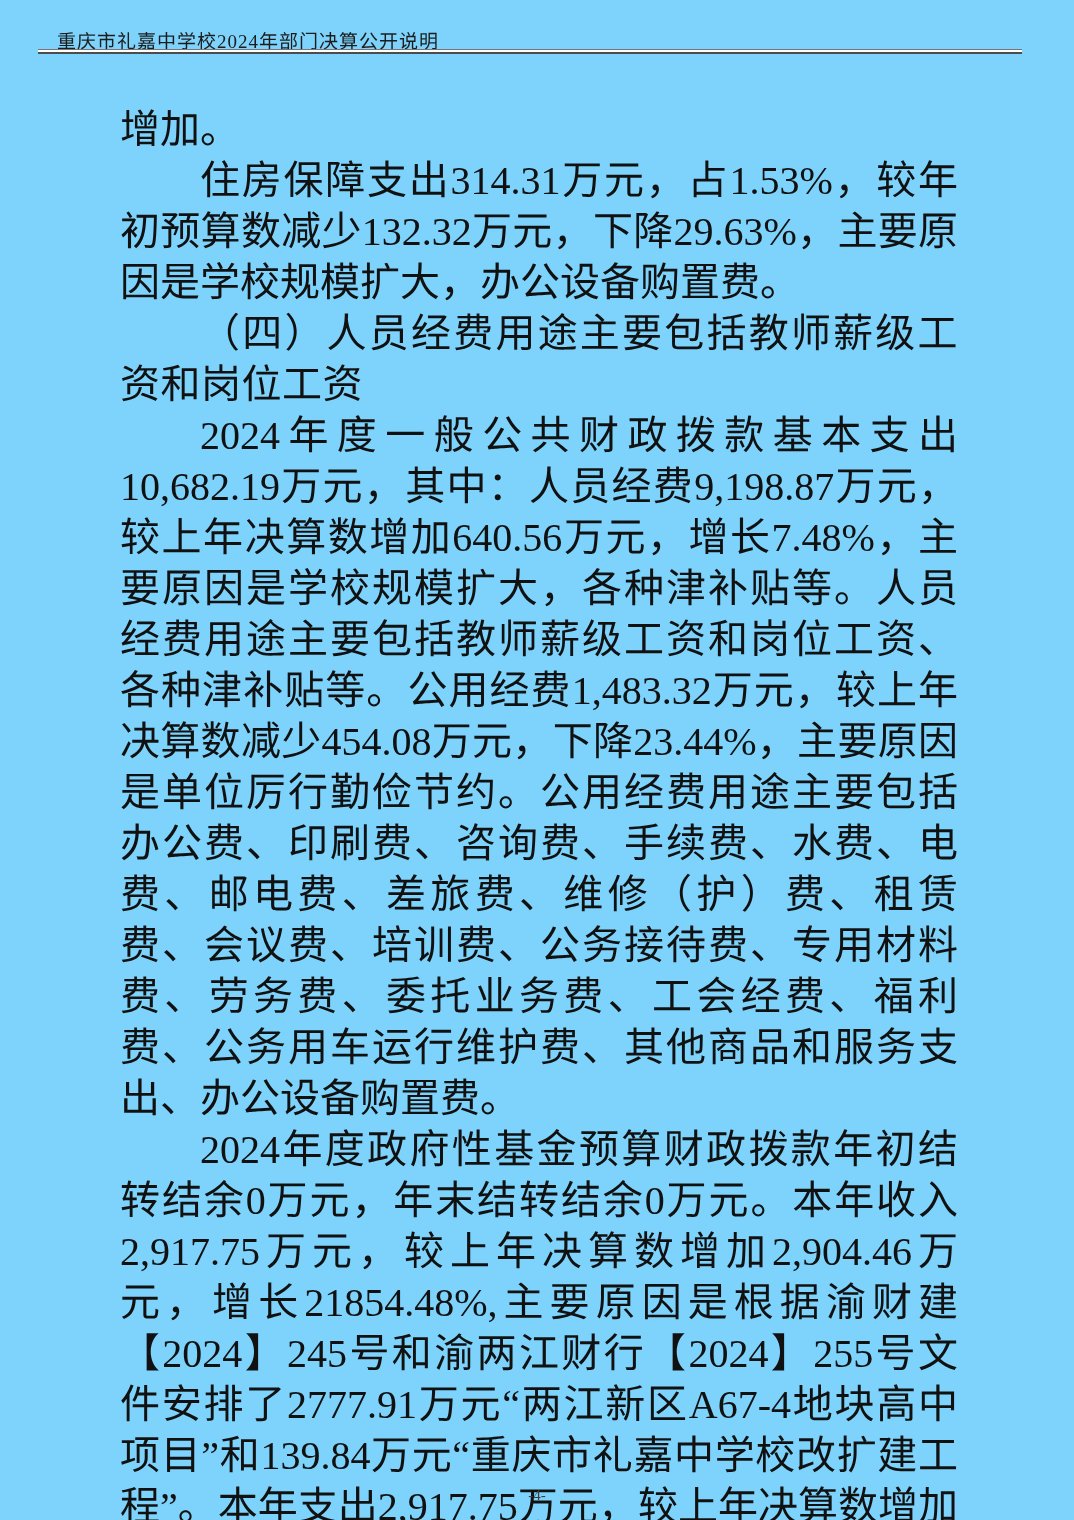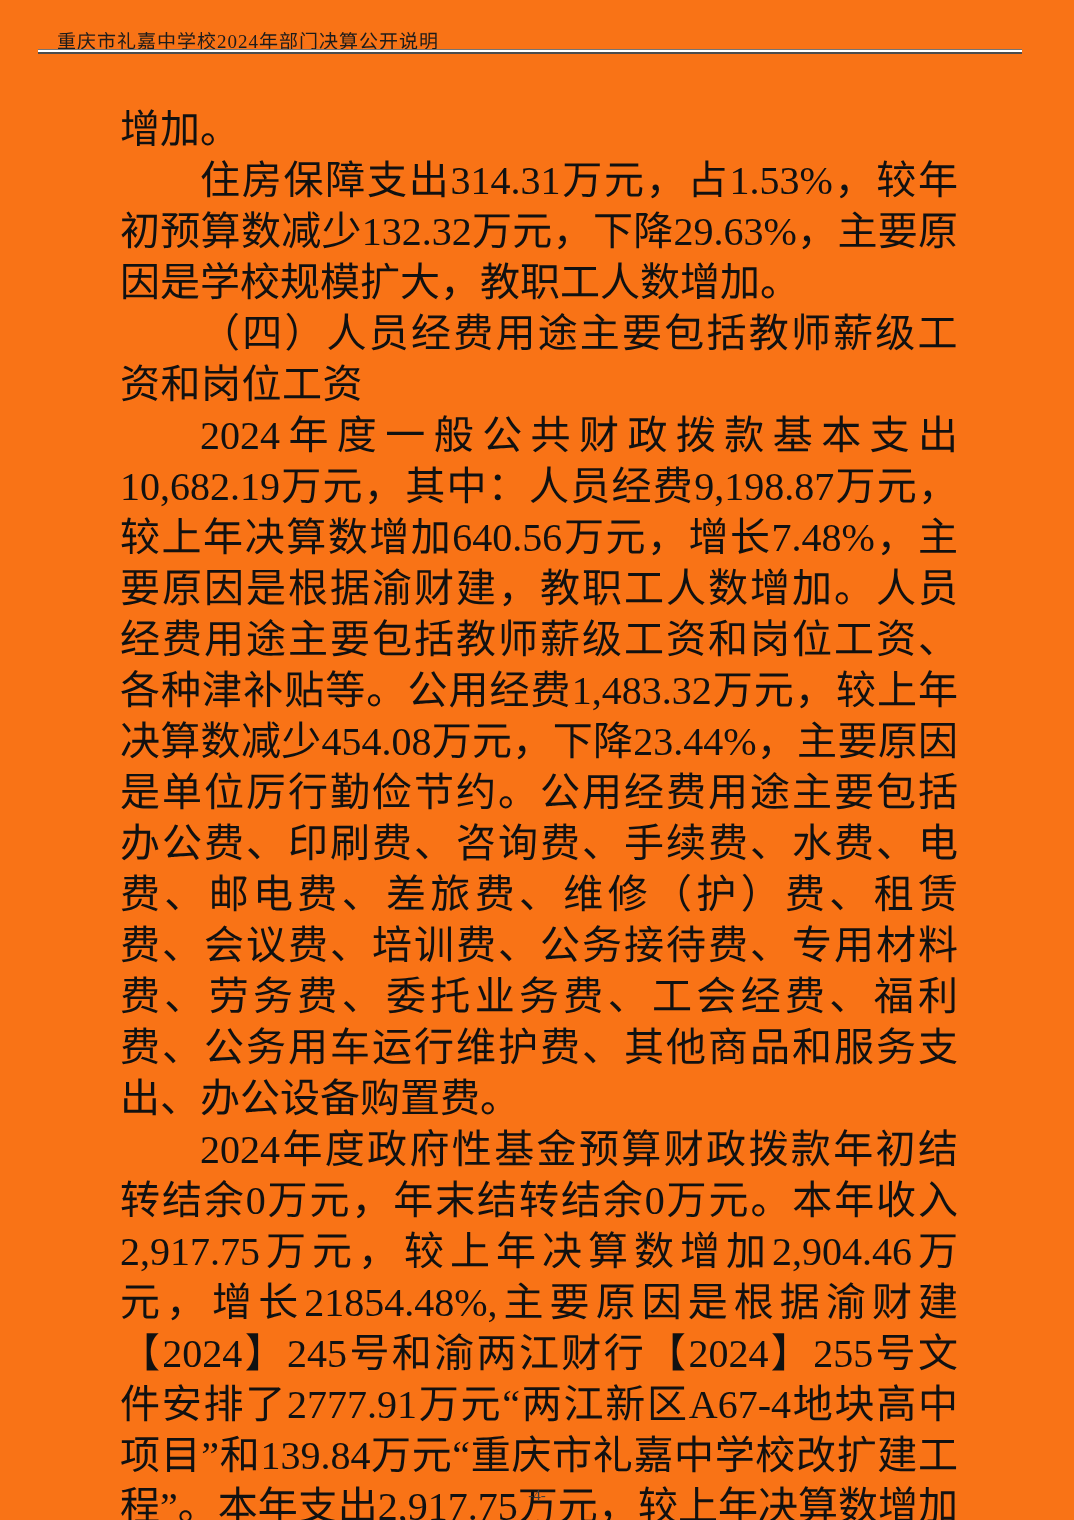--- a/index.html
+++ b/index.html
@@ -4,21 +4,21 @@
 <style>
   html, body {
     margin: 0;
     padding: 0;
     background: #ffffff;
   }
   .page {
     position: relative;
     width: 1074px;
     height: 1520px;
-    background: #f97316;
+    background: #7dd3fc;
     overflow: hidden;
     font-family: "Liberation Serif", "DejaVu Serif", serif;
   }
   .header-title {
     position: absolute;
     left: 57px;
     top: 26px;
     font-size: 19px;
     letter-spacing: 1px;
     color: #1c1c1c;
@@ -70,23 +70,23 @@
 
 <div class="page">
 
   <header>
     <div class="header-title">重庆市礼嘉中学校2024年部门决算公开说明</div>
     <div class="header-rule"></div>
   </header>
 
   <main class="body-text">
       <p class="para continuation">增加。</p>
-      <p class="para paragraph">住房保障支出314.31万元，占1.53%，较年初预算数减少132.32万元，下降29.63%，主要原因是学校规模扩大，教职工人数增加。</p>
+      <p class="para paragraph">住房保障支出314.31万元，占1.53%，较年初预算数减少132.32万元，下降29.63%，主要原因是学校规模扩大，办公设备购置费。</p>
       <p class="para heading">（四）人员经费用途主要包括教师薪级工资和岗位工资</p>
-      <p class="para paragraph">2024年度一般公共财政拨款基本支出10,682.19万元，其中：人员经费9,198.87万元，较上年决算数增加640.56万元，增长7.48%，主要原因是根据渝财建，教职工人数增加。人员经费用途主要包括教师薪级工资和岗位工资、各种津补贴等。公用经费1,483.32万元，较上年决算数减少454.08万元，下降23.44%，主要原因是单位厉行勤俭节约。公用经费用途主要包括办公费、印刷费、咨询费、手续费、水费、电费、邮电费、差旅费、维修（护）费、租赁费、会议费、培训费、公务接待费、专用材料费、劳务费、委托业务费、工会经费、福利费、公务用车运行维护费、其他商品和服务支出、办公设备购置费。</p>
+      <p class="para paragraph">2024年度一般公共财政拨款基本支出10,682.19万元，其中：人员经费9,198.87万元，较上年决算数增加640.56万元，增长7.48%，主要原因是学校规模扩大，各种津补贴等。人员经费用途主要包括教师薪级工资和岗位工资、各种津补贴等。公用经费1,483.32万元，较上年决算数减少454.08万元，下降23.44%，主要原因是单位厉行勤俭节约。公用经费用途主要包括办公费、印刷费、咨询费、手续费、水费、电费、邮电费、差旅费、维修（护）费、租赁费、会议费、培训费、公务接待费、专用材料费、劳务费、委托业务费、工会经费、福利费、公务用车运行维护费、其他商品和服务支出、办公设备购置费。</p>
       <p class="para paragraph">2024年度政府性基金预算财政拨款年初结转结余0万元，年末结转结余0万元。本年收入2,917.75万元，较上年决算数增加2,904.46万元，增长21854.48%,主要原因是根据渝财建【2024】245号和渝两江财行【2024】255号文件安排了2777.91万元“两江新区A67-4地块高中项目”和139.84万元“重庆市礼嘉中学校改扩建工程”。本年支出2,917.75万元，较上年决算数增加2,904.46万元，增长21854.48%,主要原因是根据渝财建【2024】245号和渝两江财行【2024】255号文件安排了2777.91万元“两江新区A67-4地块高中项目”和139.84万元“重庆市礼嘉中学校改扩建工程”。</p>
     </main>
 
   <footer>
     <div class="page-number">-4-</div>
   </footer>
 
 </div>
 
 </body></html>

